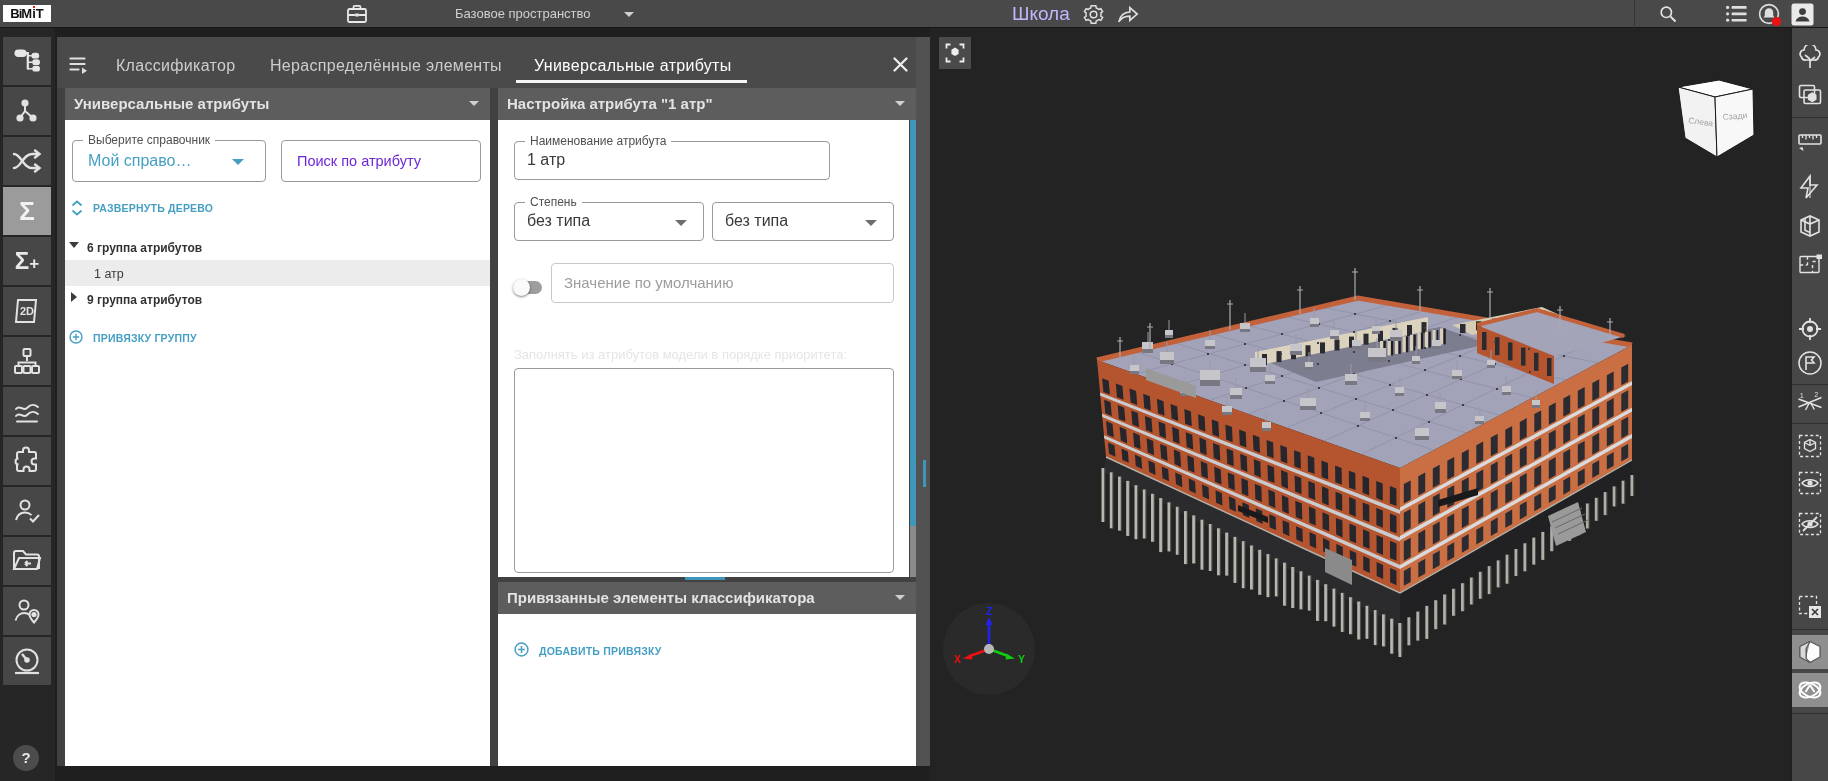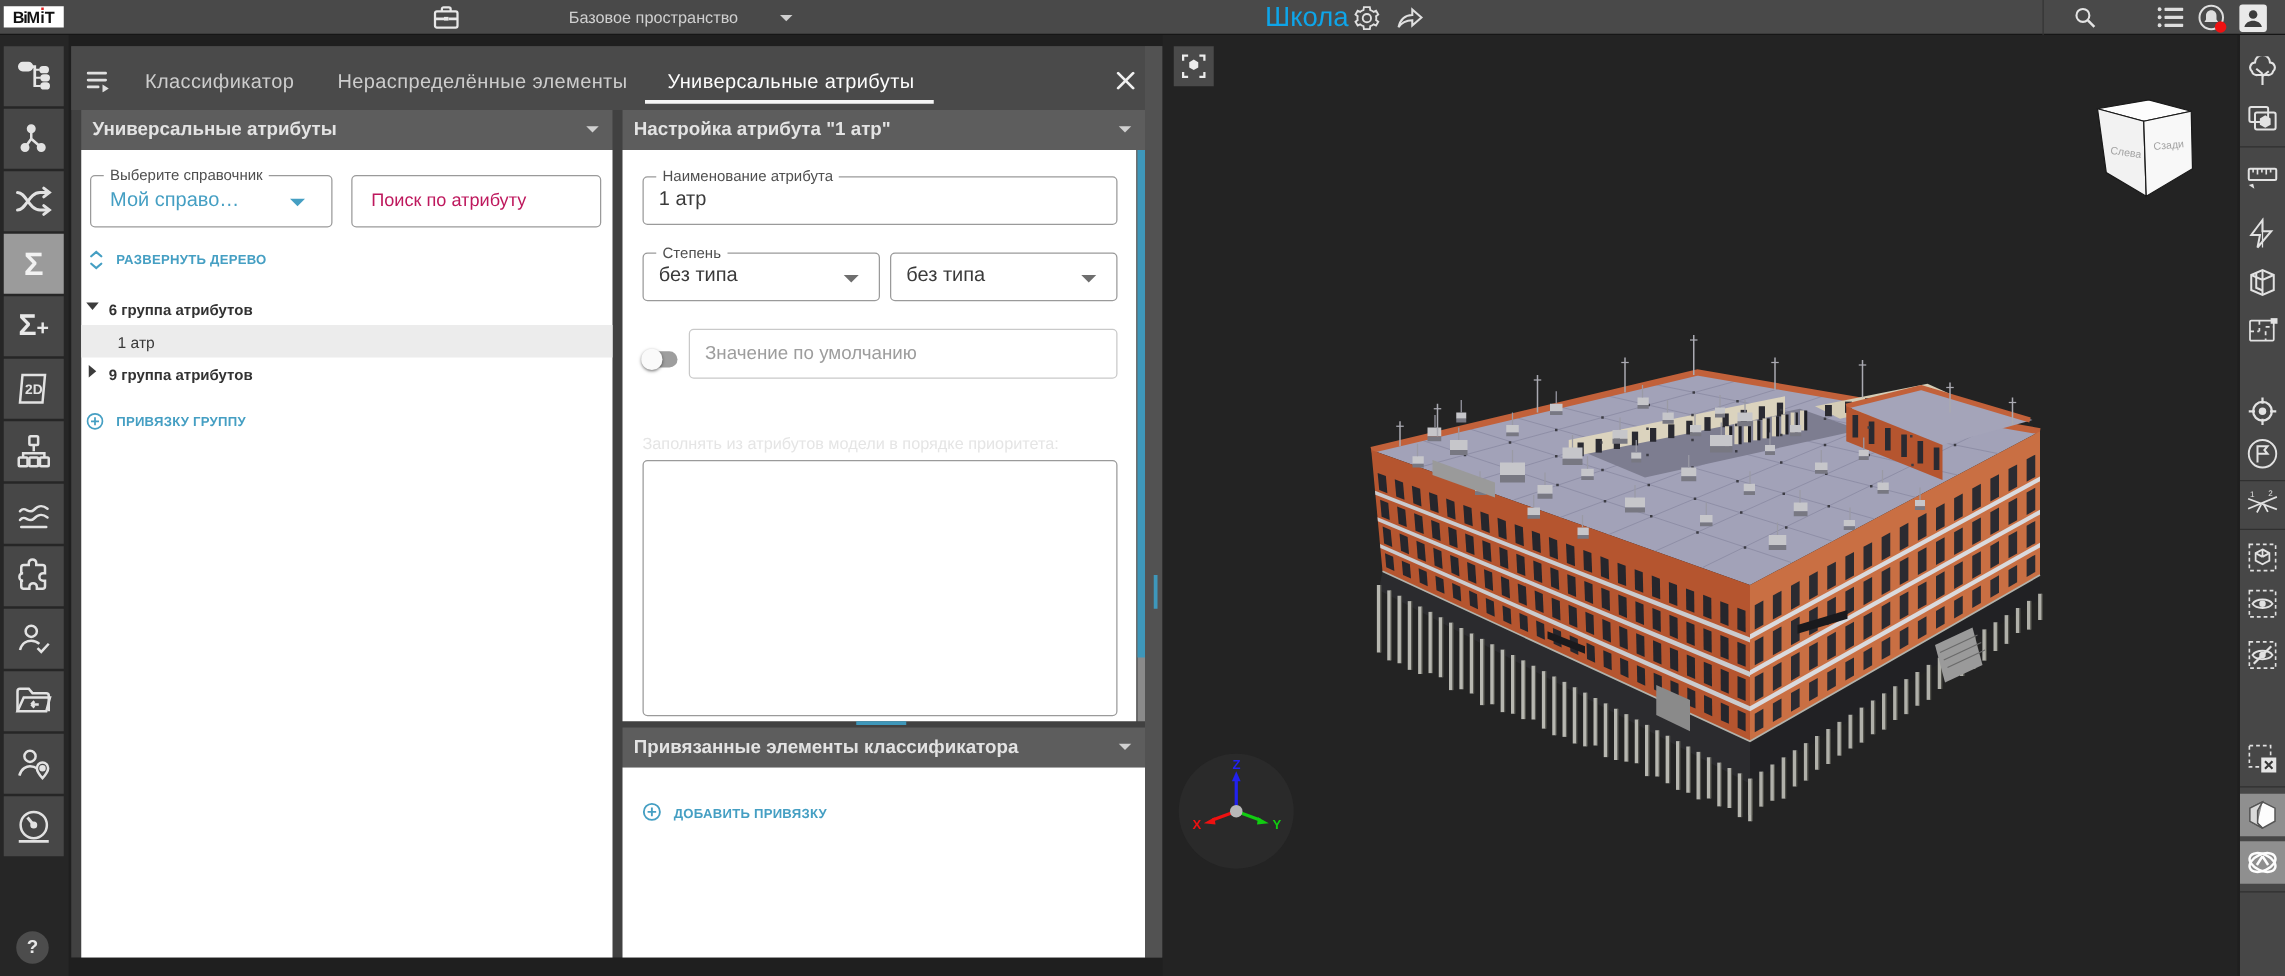--- a/index.html
+++ b/index.html
@@ -2,21 +2,21 @@
 <html><head><meta charset="utf-8"><style>
 *{margin:0;padding:0;box-sizing:border-box}
 html,body{width:1828px;height:781px;overflow:hidden;background:#1f1f1f;font-family:"Liberation Sans",sans-serif;position:relative}
 .abs{position:absolute}
 
 #topbar{left:0;top:0;width:1828px;height:28px;background:#494949;border-bottom:1px solid #161616}
 #logo{left:3px;top:5px;width:48px;height:17px;background:#fff;color:#111;font-weight:bold;font-size:13px;text-align:center;line-height:17px;letter-spacing:0}
 .tbtxt{color:#d0d0d0;font-size:13px;line-height:28px}
 #ws{left:455px;top:0}
 #wsarr{left:624px;top:12px;width:0;height:0;border-left:5px solid transparent;border-right:5px solid transparent;border-top:5px solid #cfcfcf}
-#proj{left:1012px;top:0;font-size:22px;color:#0ea5e9}
+#proj{left:1012px;top:0;font-size:19px;color:#c4b5fd}
 .tdiv{top:0;width:1px;height:28px;background:#353535}
 
 #sidebar{left:0;top:28px;width:55px;height:753px;background:#262626}
 .scell{left:3px;width:48px;height:48px;background:#474747;display:flex;align-items:center;justify-content:center}
 .scell.act{background:#9b9b9b}
 
 #panel{left:57px;top:37px;width:873px;height:729px;background:#414141}
 #pedge{left:916px;top:37px;width:14px;height:729px;background:#525252}
 #tabbar{left:0;top:0;width:873px;height:51px;background:#4a4a4a}
 .tab{top:37px;height:51px;line-height:57px;color:#cdcdcd;font-size:16px;letter-spacing:0.3px}
@@ -216,42 +216,42 @@
 <div class="abs" style="left:685px;top:577px;width:40px;height:3px;background:#3e97ba"></div>
 <div class="abs phead" style="left:498px;top:582px;width:418px">Привязанные элементы классификатора<span class="da"></span></div>
 <div class="abs white" style="left:498px;top:614px;width:418px;height:152px"></div>
 
 <div class="abs ffield" style="left:72px;top:140px;width:194px;height:42px">
     <span class="flabel">Выберите справочник</span>
     <span class="fval teal" style="font-size:16px;left:15px;top:11px">Мой справо…</span>
     <span class="selarr" style="right:21px;top:18px"></span>
   </div>
 <div class="abs ffield" style="left:281px;top:140px;width:200px;height:42px">
-    <span class="fval" style="color:#be185d;left:15px;top:12px;font-size:14.5px">Поиск по атрибуту</span>
+    <span class="fval" style="color:#6d28d9;left:15px;top:12px;font-size:14.5px">Поиск по атрибуту</span>
   </div>
 <svg class="abs" style="left:71px;top:200px" width="12" height="16" viewBox="0 0 12 16">
     <g fill="none" stroke="#459fc3" stroke-width="1.8" stroke-linecap="round">
       <path d="M2 5 L6 1.5 L10 5"></path>
       <path d="M2 11 L6 14.5 L10 11"></path>
     </g>
   </svg>
 <div class="abs caplink" style="left:93px;top:202px">РАЗВЕРНУТЬ ДЕРЕВО</div>
 <div class="abs" style="left:69px;top:242px;width:0;height:0;border-left:5px solid transparent;border-right:5px solid transparent;border-top:6px solid #3c3c3c"></div>
 <div class="abs" style="left:87px;top:241px;font-size:12px;font-weight:bold;color:#323232">6 группа атрибутов</div>
 <div class="abs" style="left:65px;top:260px;width:425px;height:26px;background:#ececec"></div>
 <div class="abs" style="left:94px;top:267px;font-size:12.5px;color:#3a3a3a">1 атр</div>
 <div class="abs" style="left:71px;top:292px;width:0;height:0;border-top:5px solid transparent;border-bottom:5px solid transparent;border-left:6px solid #3c3c3c"></div>
 <div class="abs" style="left:87px;top:293px;font-size:12px;font-weight:bold;color:#323232">9 группа атрибутов</div>
 <svg class="abs" style="left:69px;top:330px" width="14" height="14" viewBox="0 0 14 14">
     <circle cx="7" cy="7" r="6" fill="none" stroke="#459fc3" stroke-width="1.4"></circle>
     <path d="M7 3.8v6.4M3.8 7h6.4" stroke="#459fc3" stroke-width="1.4"></path>
   </svg>
 <div class="abs caplink" style="left:93px;top:332px">ПРИВЯЗКУ ГРУППУ</div>
 
-<div class="abs ffield" style="left:514px;top:141px;width:380px;height:39px">
+<div class="abs ffield" style="left:514px;top:141px;width:316px;height:39px">
     <span class="flabel">Наименование атрибута</span>
     <span class="fval" style="font-size:16px;top:9px">1 атр</span>
   </div>
 <div class="abs ffield" style="left:514px;top:202px;width:190px;height:39px">
     <span class="flabel">Степень</span>
     <span class="fval" style="font-size:16px;top:9px">без типа</span>
     <span class="selarrg" style="right:16px;top:17px"></span>
   </div>
 <div class="abs ffield" style="left:712px;top:202px;width:182px;height:39px">
     <span class="fval" style="font-size:16px;top:9px">без типа</span>

